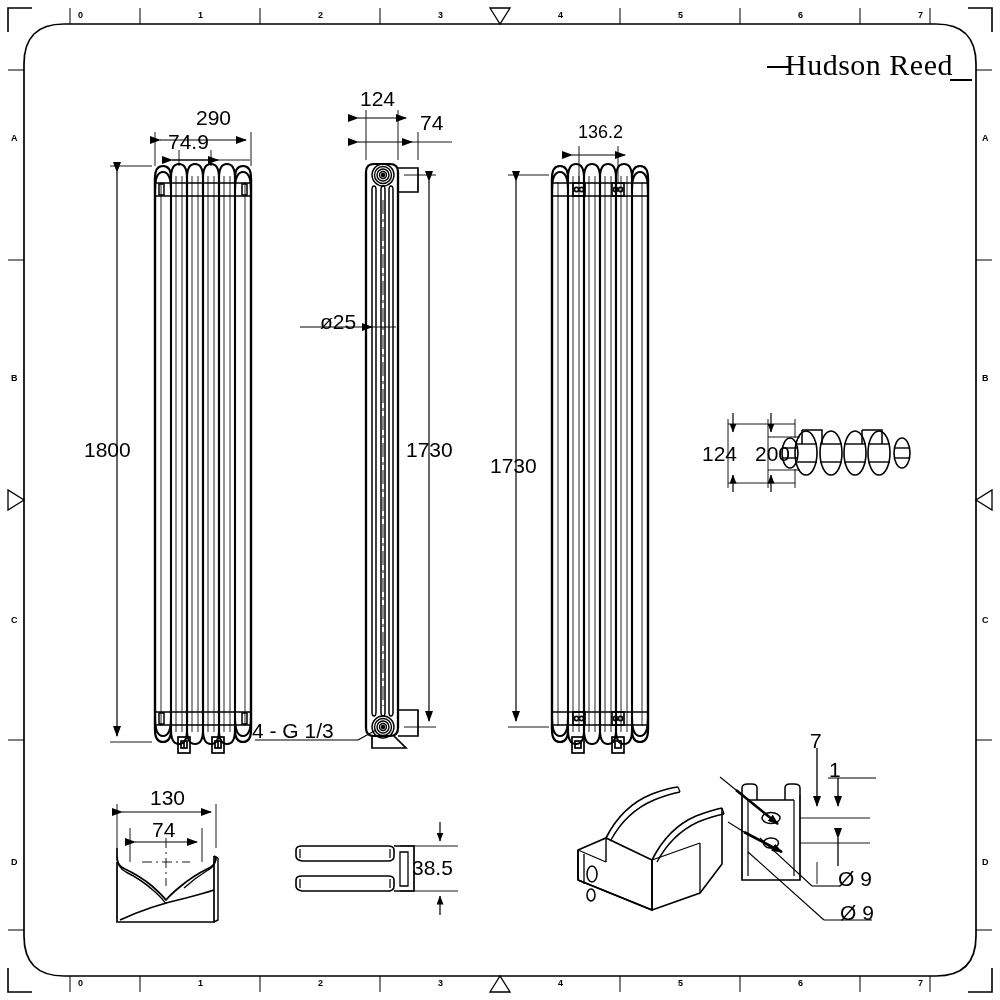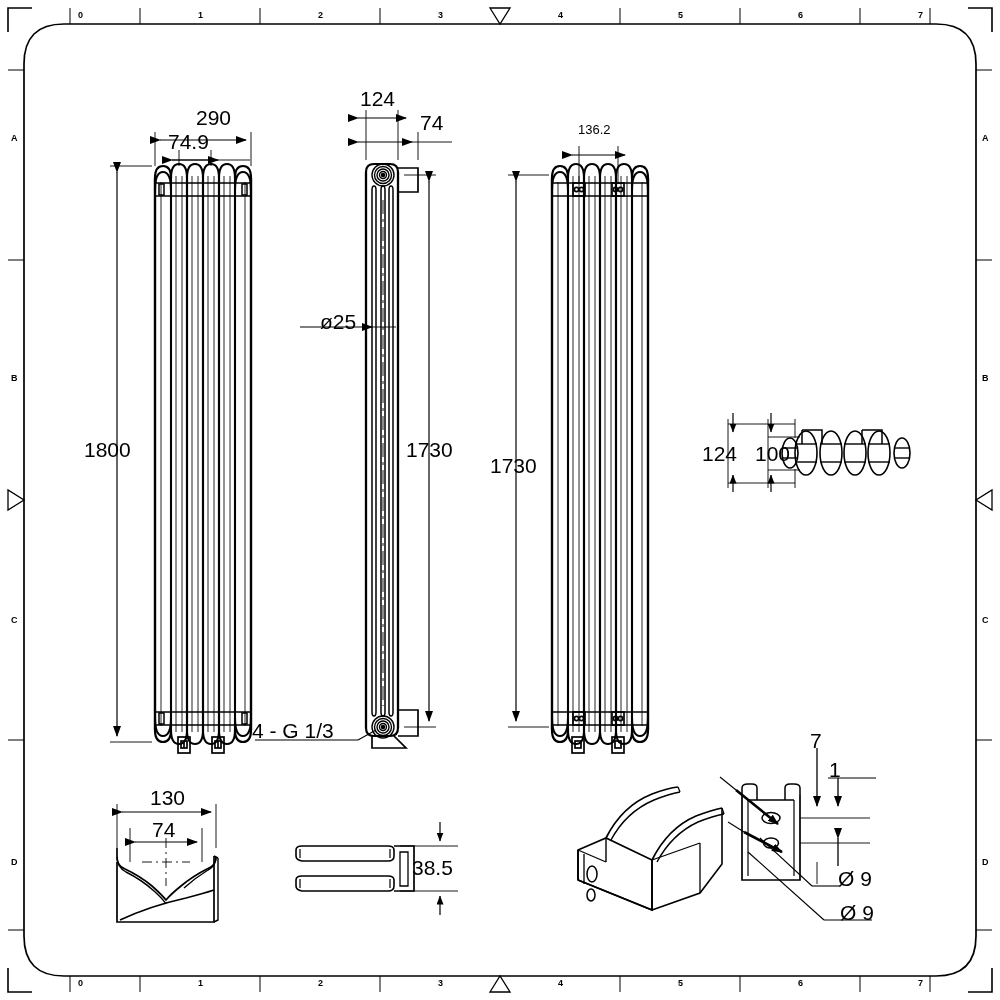--- a/index.html
+++ b/index.html
@@ -3,21 +3,21 @@
 <meta charset="utf-8">
 <style>
   html,body{margin:0;padding:0;background:#ffffff;}
   body{width:1000px;height:1000px;overflow:hidden;
        font-family:"Liberation Sans",sans-serif;color:#000;}
   #sheet{position:relative;width:1000px;height:1000px;}
   #sheet svg{position:absolute;top:0;left:0;}
   .lbl{position:absolute;font-family:"Liberation Sans",sans-serif;
        color:#000;white-space:nowrap;line-height:1;}
   .dim{font-size:21px;}
-  .dim-s{font-size:13px;}
+  .dim-s{font-size:18px;}
   .ruler{font-size:9px;font-weight:bold;}
   .logo{position:absolute;font-family:"Liberation Serif",serif;
         font-size:30px;letter-spacing:.5px;white-space:nowrap;}
 </style>
 </head>
 <body>
 
 <div id="sheet">
 
 <svg width="1000" height="1000" viewBox="0 0 1000 1000">
@@ -451,20 +451,25 @@
     <path d="M744,832 L728,822" stroke-width="1.1"></path>
 
     <path d="M812,886 L840,886" stroke-width="1.1"></path>
     <path d="M812,886 L760,838" stroke-width="1.1"></path>
     <path d="M824,920 L872,920" stroke-width="1.1"></path>
     <path d="M824,920 L748,852" stroke-width="1.1"></path>
     <path d="M817,862 L817,884" stroke-width="0.9"></path>
   </g>
 </svg>
 
+<div class="logo" style="left:767px; top:48px;">
+  <span style="display:inline-block;width:22px;border-top:2.2px solid #000;
+               vertical-align:7px;margin-right:-4px;"></span><span>Hudson Reed</span><span style="display:inline-block;width:22px;border-top:2.2px solid #000;
+            vertical-align:-6px;margin-left:-3px;"></span>
+</div>
 
 <div class="lbl ruler" style="left:78px; top:11px;">0</div>
 <div class="lbl ruler" style="left:198px; top:11px;">1</div>
 <div class="lbl ruler" style="left:318px; top:11px;">2</div>
 <div class="lbl ruler" style="left:438px; top:11px;">3</div>
 <div class="lbl ruler" style="left:558px; top:11px;">4</div>
 <div class="lbl ruler" style="left:678px; top:11px;">5</div>
 <div class="lbl ruler" style="left:798px; top:11px;">6</div>
 <div class="lbl ruler" style="left:918px; top:11px;">7</div>
 
@@ -494,21 +499,21 @@
 <div class="lbl dim" style="left:360px; top:88px;">124</div>
 <div class="lbl dim" style="left:420px; top:112px;">74</div>
 <div class="lbl dim" style="left:320px; top:311px;">ø25</div>
 <div class="lbl dim" style="left:406px; top:439px;">1730</div>
 <div class="lbl dim" style="left:252px; top:720px;">4 - G 1/3</div>
 
 <div class="lbl dim-s" style="left:578px; top:123px;">136.2</div>
 <div class="lbl dim" style="left:490px; top:455px;">1730</div>
 
 <div class="lbl dim" style="left:702px; top:443px;">124</div>
-<div class="lbl dim" style="left:755px; top:443px;">100</div>
+<div class="lbl dim" style="left:755px; top:443px;">200</div>
 
 <div class="lbl dim" style="left:150px; top:787px;">130</div>
 <div class="lbl dim" style="left:152px; top:819px;">74</div>
 
 <div class="lbl dim" style="left:412px; top:857px;">38.5</div>
 
 <div class="lbl dim" style="left:810px; top:730px;">7</div>
 <div class="lbl dim" style="left:829px; top:759px;">1</div>
 <div class="lbl dim" style="left:838px; top:868px;">Ø 9</div>
 <div class="lbl dim" style="left:840px; top:902px;">Ø 9</div>

